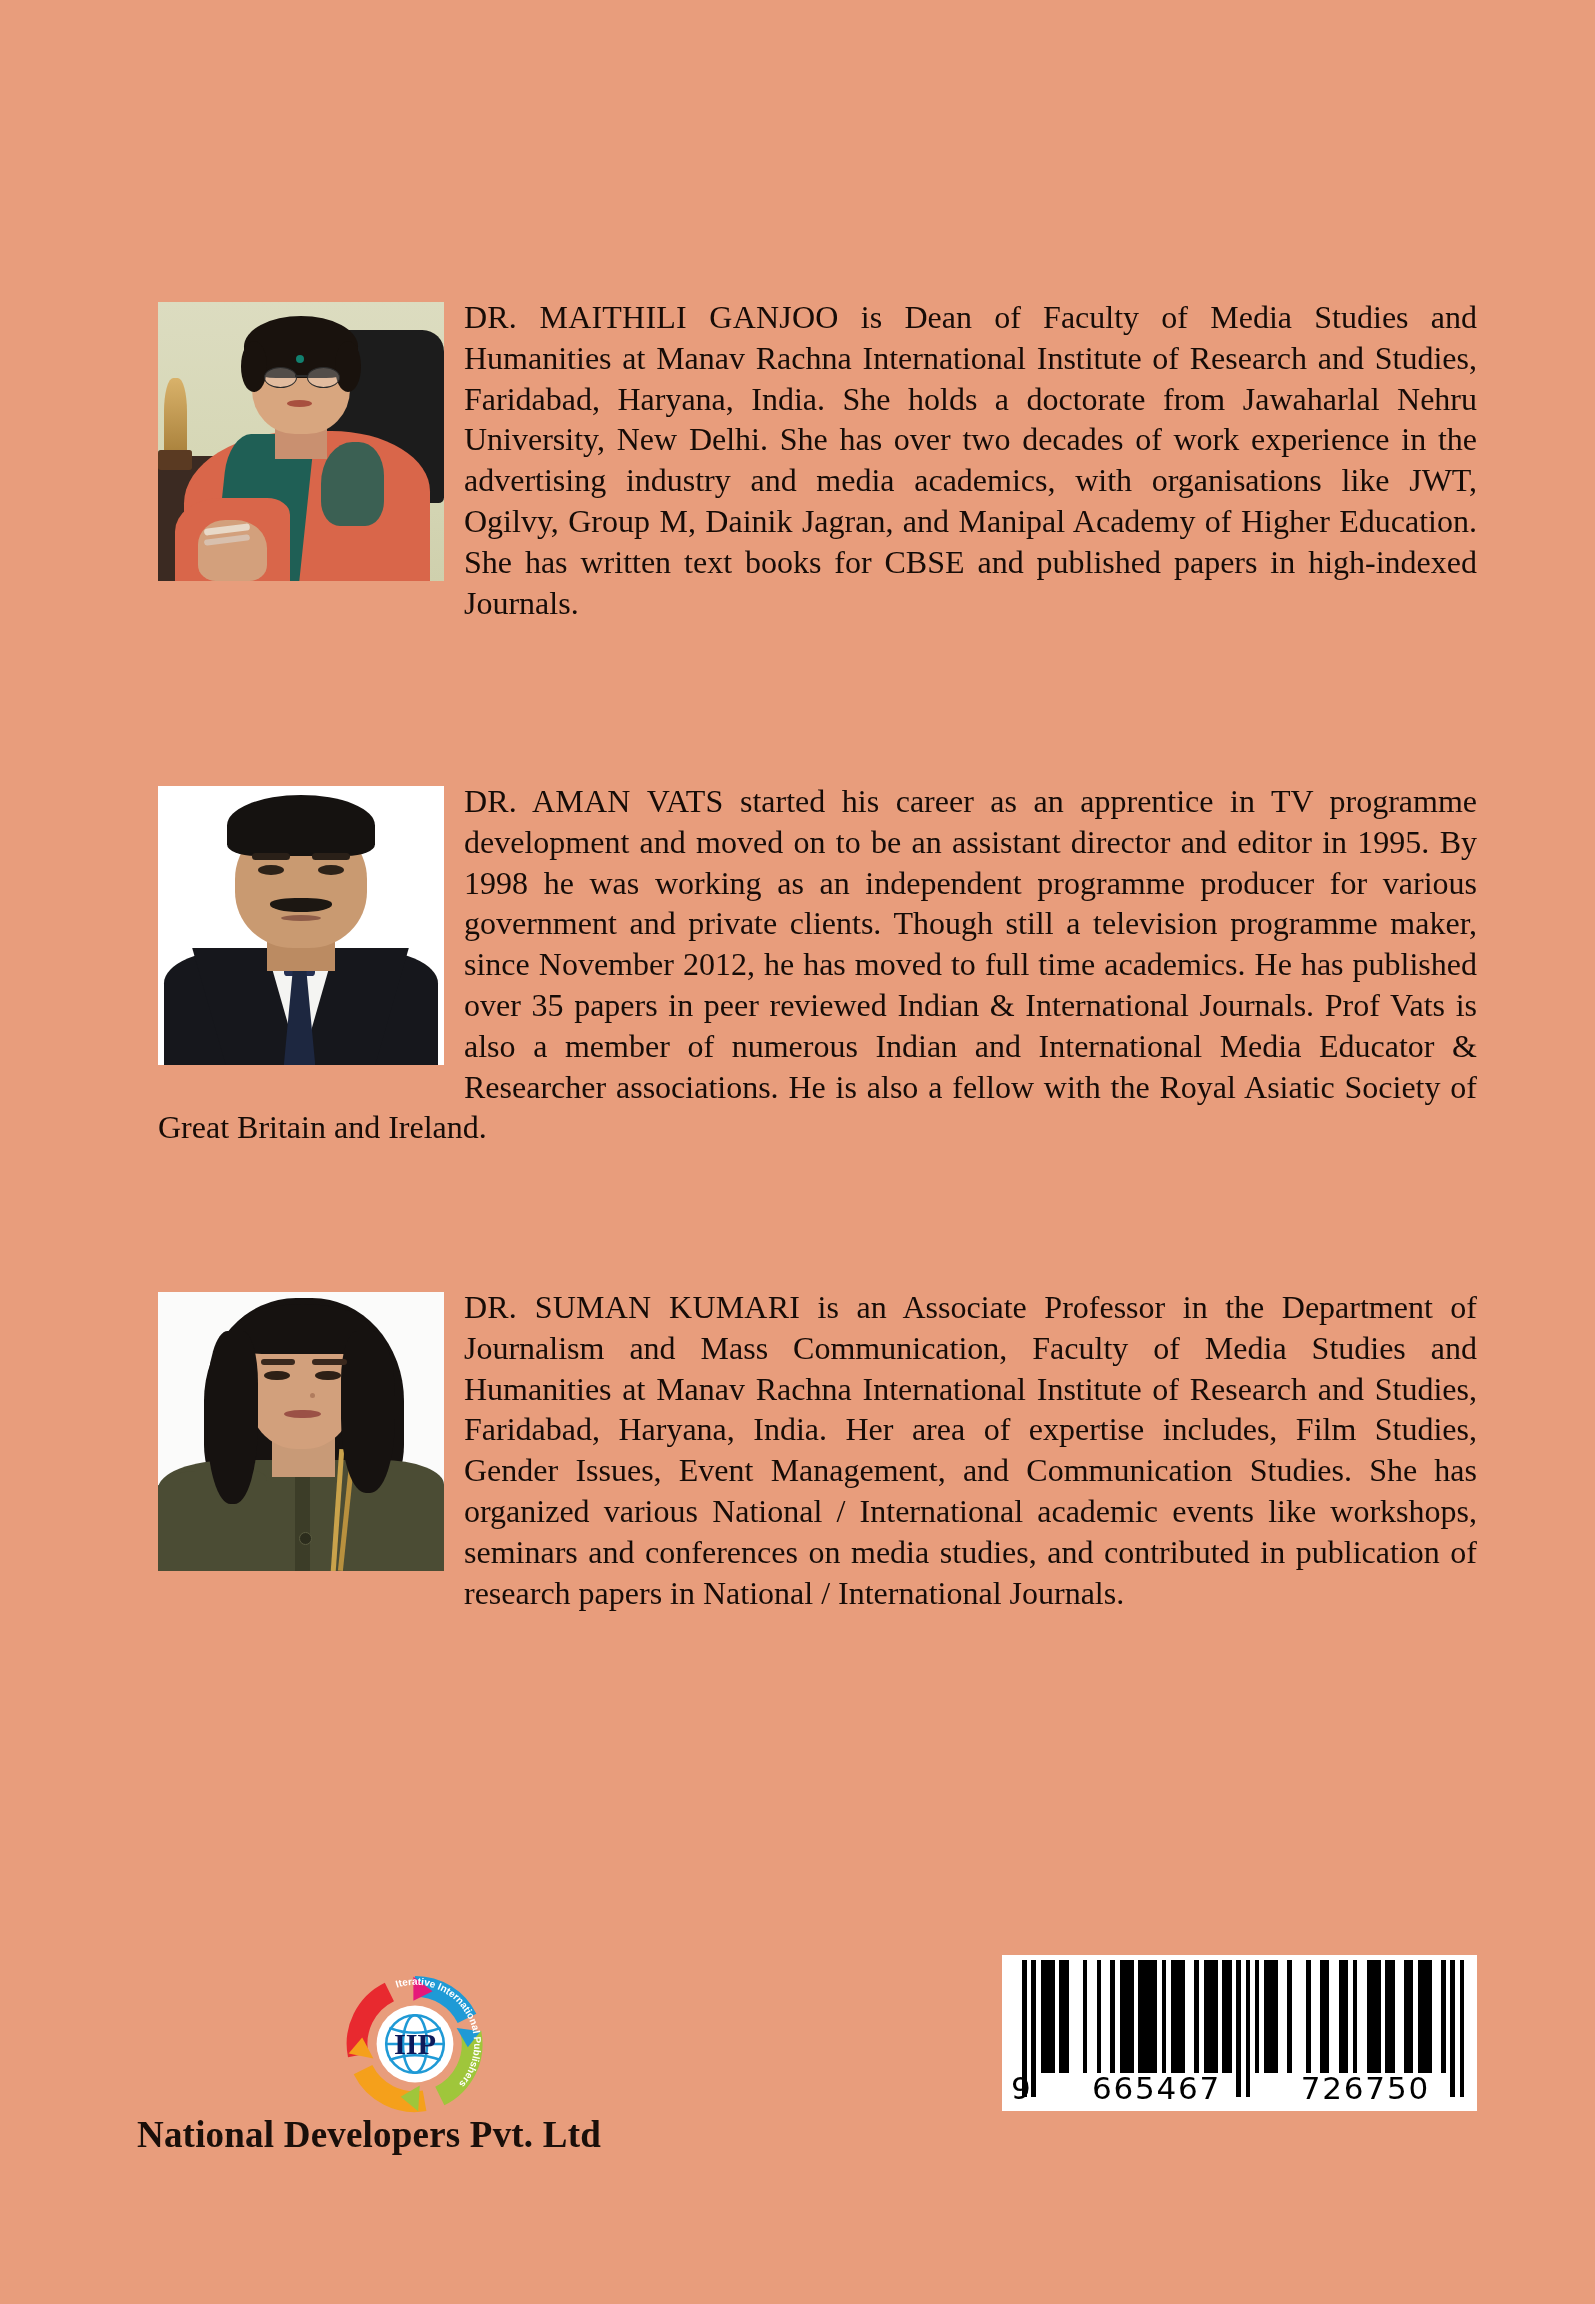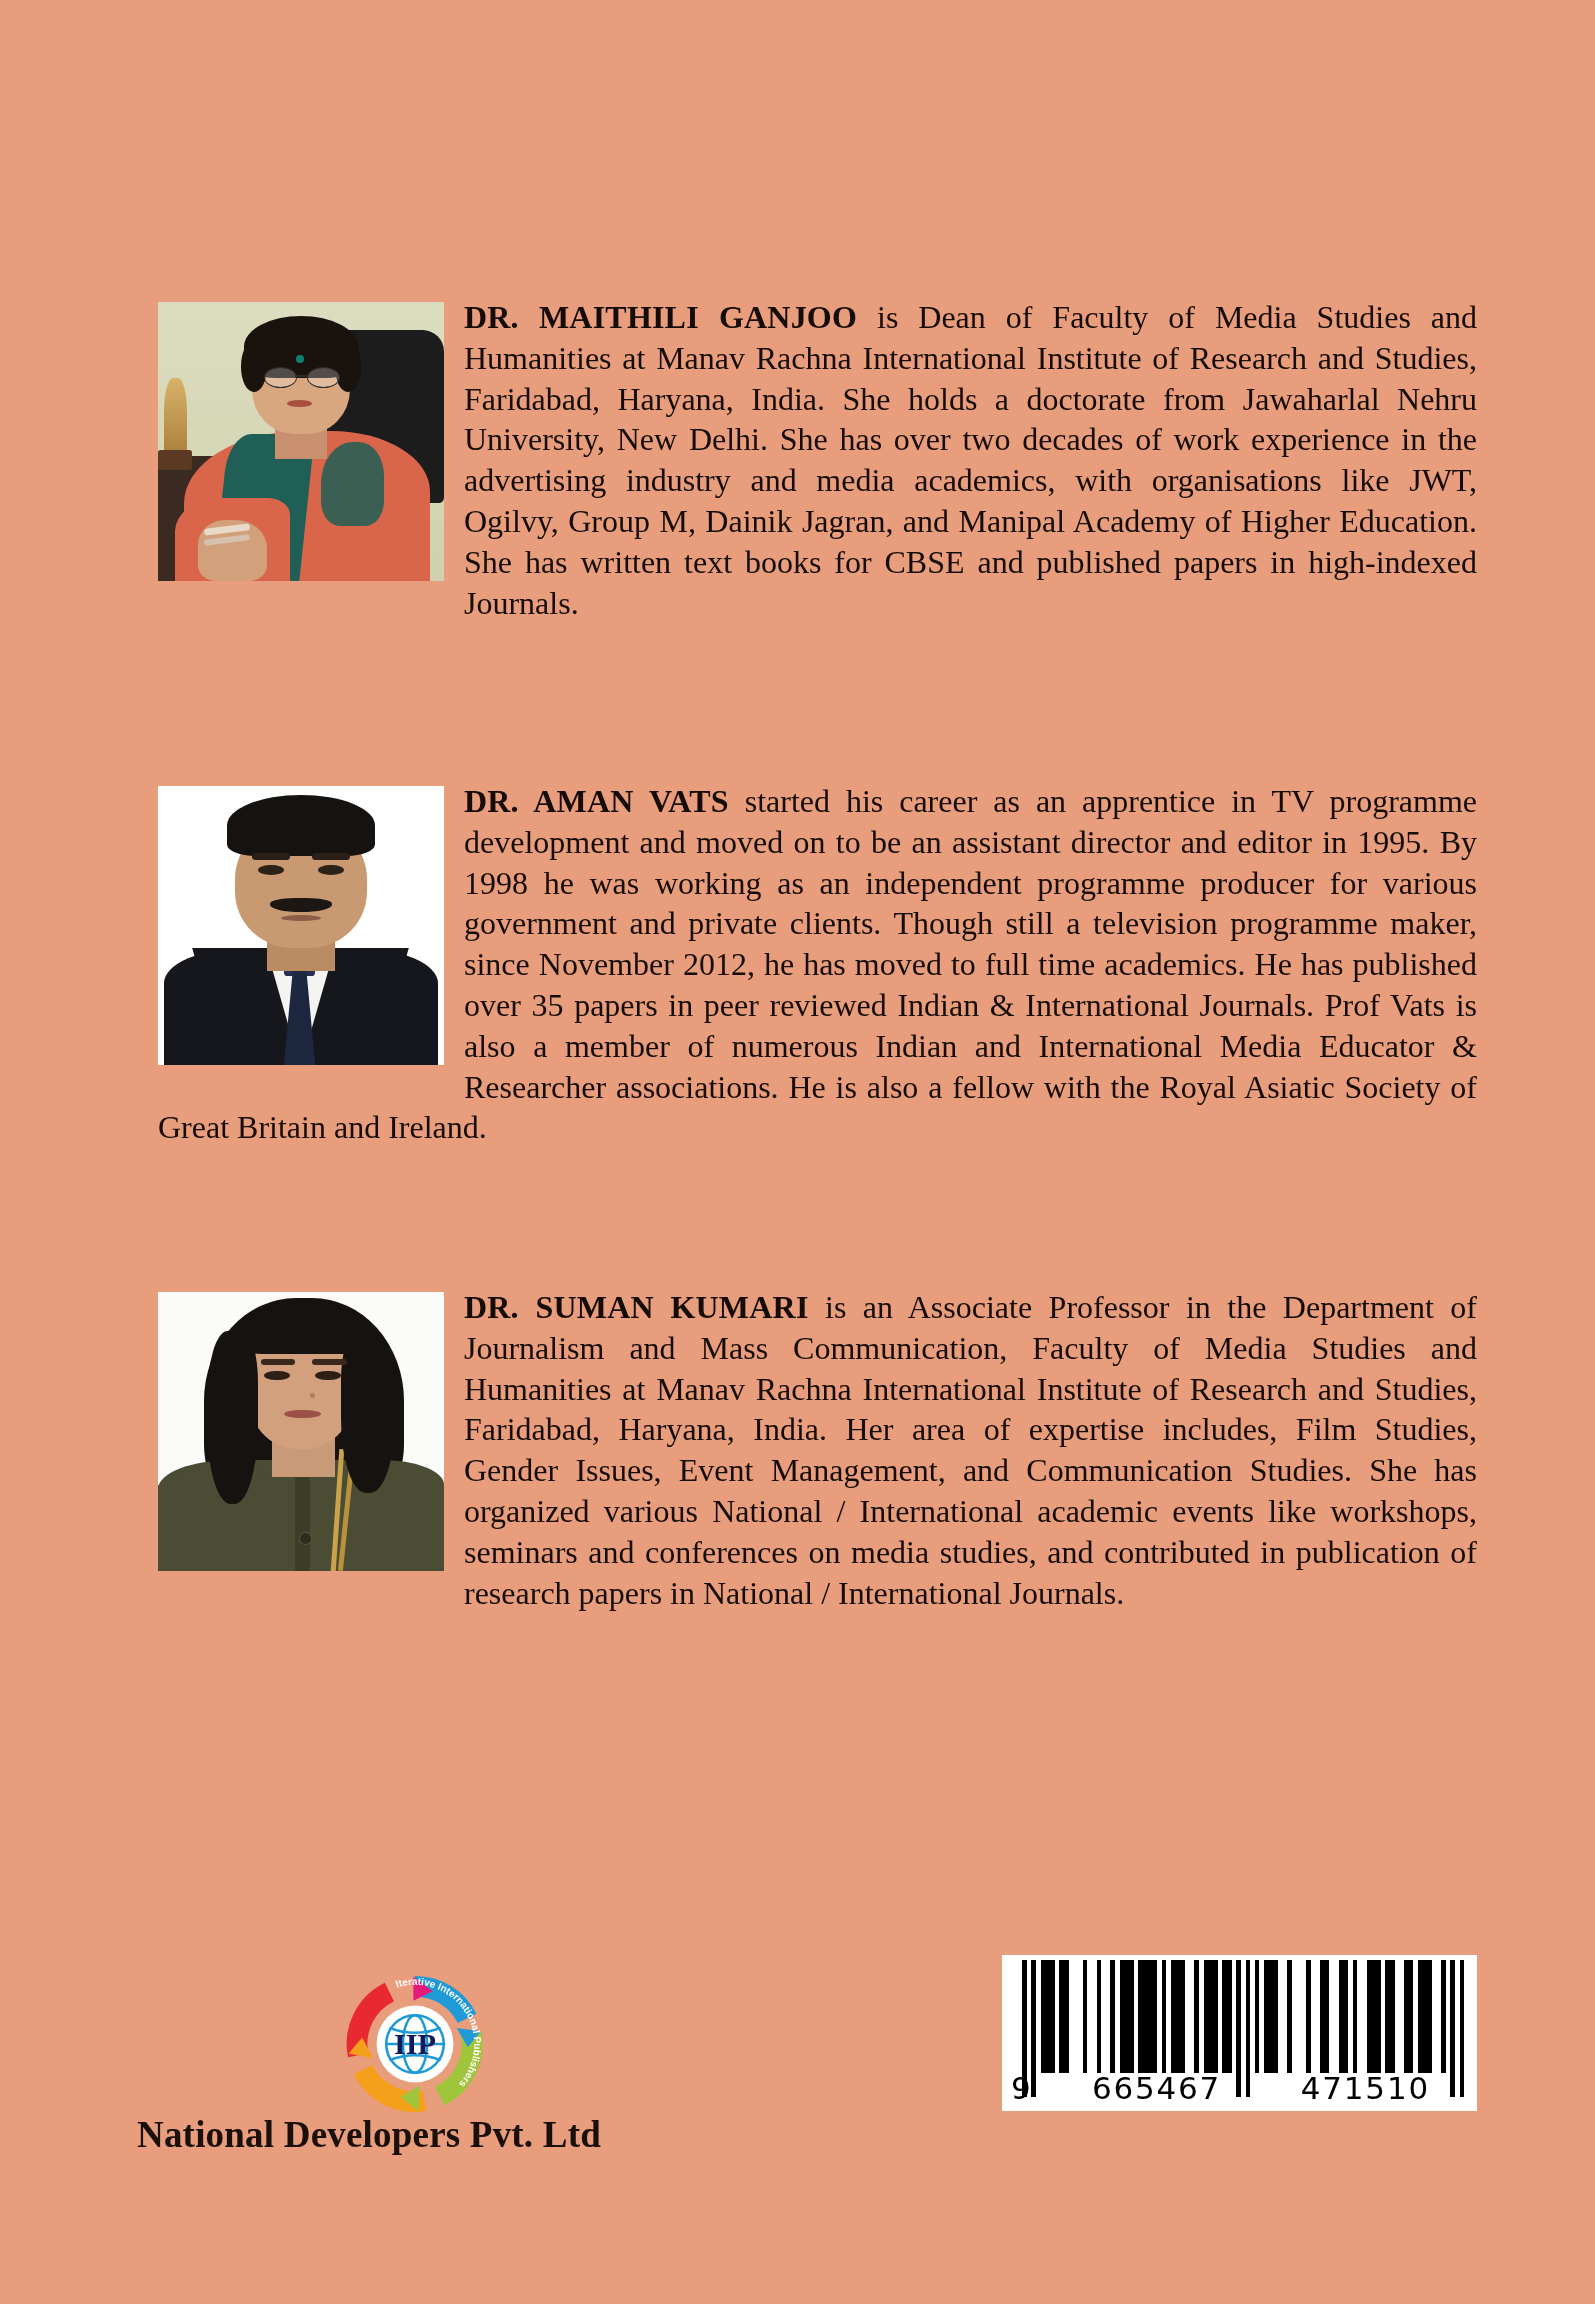--- a/index.html
+++ b/index.html
@@ -62,21 +62,21 @@
 
   .editor-text {
     font-size: 32px;
     line-height: 1.275;
     text-align: justify;
     text-justify: inter-word;
     hyphens: manual;
     color: #160c07;
   }
   .editor-text .name {
-    font-weight: bold;
+    font-weight: normal;
     letter-spacing: 0.2px;
   }
   .clearfix::after {
     content: "";
     display: block;
     clear: both;
   }
 
   
   .ph { position: absolute; }
@@ -434,19 +434,19 @@
         <span style="flex:0 0 1.0526315789473684%;background:transparent;height:113px;align-self:flex-start;"></span>
         <span style="flex:0 0 1.0526315789473684%;background:#000;height:113px;align-self:flex-start;"></span>
         <span style="flex:0 0 1.0526315789473684%;background:transparent;height:113px;align-self:flex-start;"></span>
         <span style="flex:0 0 1.0526315789473684%;background:#000;height:137px;align-self:flex-start;"></span>
         <span style="flex:0 0 1.0526315789473684%;background:transparent;height:137px;align-self:flex-start;"></span>
         <span style="flex:0 0 1.0526315789473684%;background:#000;height:137px;align-self:flex-start;"></span>
       </div>
     <div class="barcode-digits">
       <span class="bd-lead">9</span>
       <span class="bd-left">665467</span>
-      <span class="bd-right">471510</span>
+      <span class="bd-right">726750</span>
     </div>
   </div>
 
 
 </div>
 
 
 </body></html>

